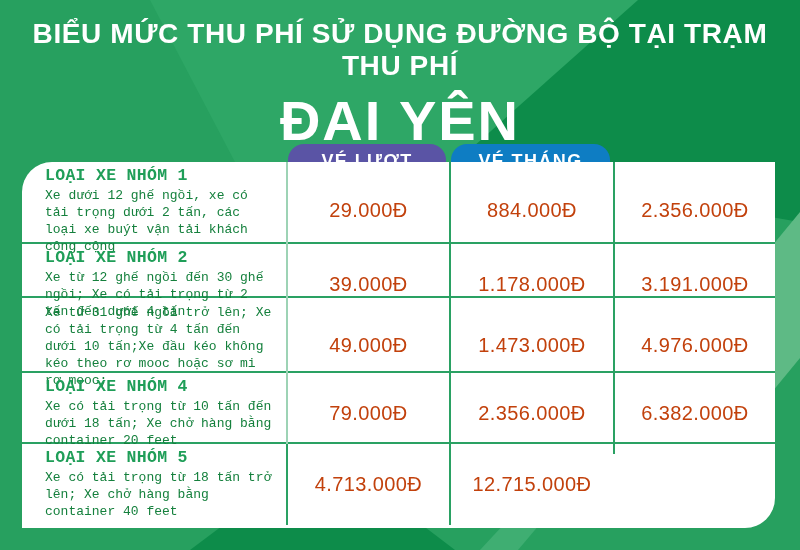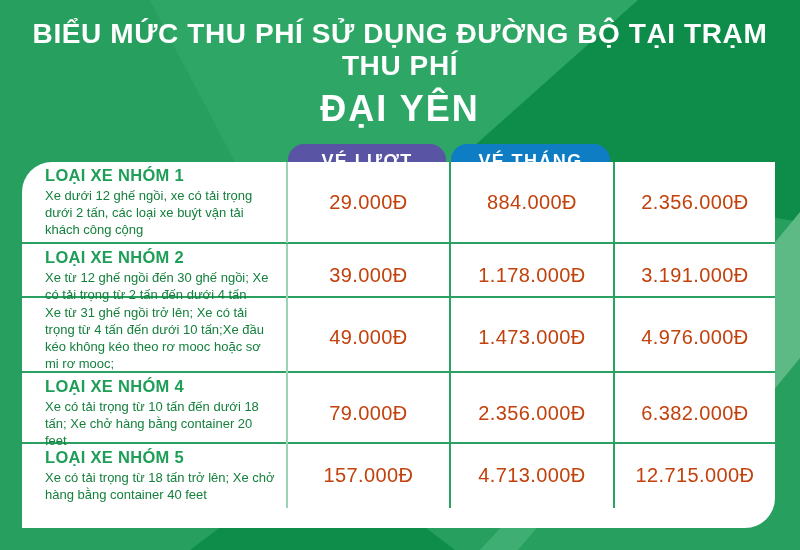--- a/index.html
+++ b/index.html
@@ -10,38 +10,38 @@
   .bg{position:absolute;inset:0;}
   .bg-light-band{background:#2ea766;clip-path:polygon(150px 0,645px 0,520px 162px,235px 162px);}
   .bg-dark-tr{background:#0d8c4a;clip-path:polygon(638px 0,800px 0,800px 222px,455px 163px);}
   .bg-light-right{background:#5eba85;clip-path:polygon(800px 212px,800px 358px,772px 392px,772px 246px);}
   .bg-dark-bottom{background:#0d8c4a;clip-path:polygon(190px 550px,455px 550px,396px 505px,250px 505px);}
   .bg-light-bottom{background:#3fae72;clip-path:polygon(480px 550px,518px 550px,556px 505px,522px 505px);}
 
   
   .header{position:absolute;top:0;left:0;width:800px;text-align:center;color:#ffffff;}
   .title-line{margin-top:18px;font-size:28px;font-weight:bold;letter-spacing:.6px;}
-  .station{margin-top:6px;font-size:36px;font-weight:bold;letter-spacing:2px;}
+  .station{margin-top:6px;font-size:56px;font-weight:bold;letter-spacing:2px;}
 
   
   .tab{position:absolute;top:144px;height:34px;border-radius:16px 16px 0 0;
        display:flex;align-items:center;justify-content:center;
        color:#fff;font-size:18px;font-weight:bold;letter-spacing:1.4px;}
   .tab-luot{left:288px;width:158px;background:#5a54a5;}
   .tab-thang{left:451px;width:159px;background:#0e7dc3;text-align:center;}
   .tab-quy{left:614px;width:161px;background:#aac94d;}
 
   
   .fee-table{position:absolute;left:22px;top:162px;width:753px;height:366px;
              background:#ffffff;border-radius:30px 0 30px 0;overflow:hidden;}
   .row{display:grid;grid-template-columns:264px 163px 164px 162px;box-sizing:border-box;}
   .row + .row{border-top:2px solid #2aa163;}
   .r1{height:80px;} .r2{height:54px;} .r3{height:75px;} .r4{height:71px;} .r5{height:56px;}
   .cell{box-sizing:border-box;display:flex;flex-direction:column;justify-content:center;}
-  .label-cell{padding:4px 10px 4px 23px;}
+  .label-cell{padding:4px 10px 4px 23px;font-family:Liberation Mono, monospace;}
   .price-cell{align-items:center;border-left:2px solid #2aa163;
               font-size:20px;color:#c2410c;letter-spacing:.4px;}
   .price-first{border-left:2px solid #9dd3b5;}
   .group{font-size:16.5px;font-weight:bold;color:#1f9e58;letter-spacing:.3px;}
   .desc{margin-top:3px;font-size:13px;line-height:1.3;color:#15803d;}
 </style>
 </head>
 <body>
 
 <div class="stage">
@@ -103,19 +103,18 @@
       <div class="cell price-cell price-first">79.000Đ</div>
       <div class="cell price-cell">2.356.000Đ</div>
       <div class="cell price-cell">6.382.000Đ</div>
     </div>
 
     <div class="row r5">
       <div class="cell label-cell">
         <div class="group">LOẠI XE NHÓM 5</div>
         <div class="desc">Xe có tải trọng từ 18 tấn trở lên; Xe chở hàng bằng container 40 feet</div>
       </div>
-      <div class="cell price-cell price-first">157.000Đ</div>
       <div class="cell price-cell">4.713.000Đ</div>
       <div class="cell price-cell">12.715.000Đ</div>
     </div>
 
   </div>
 </div>
 
 </body></html>

